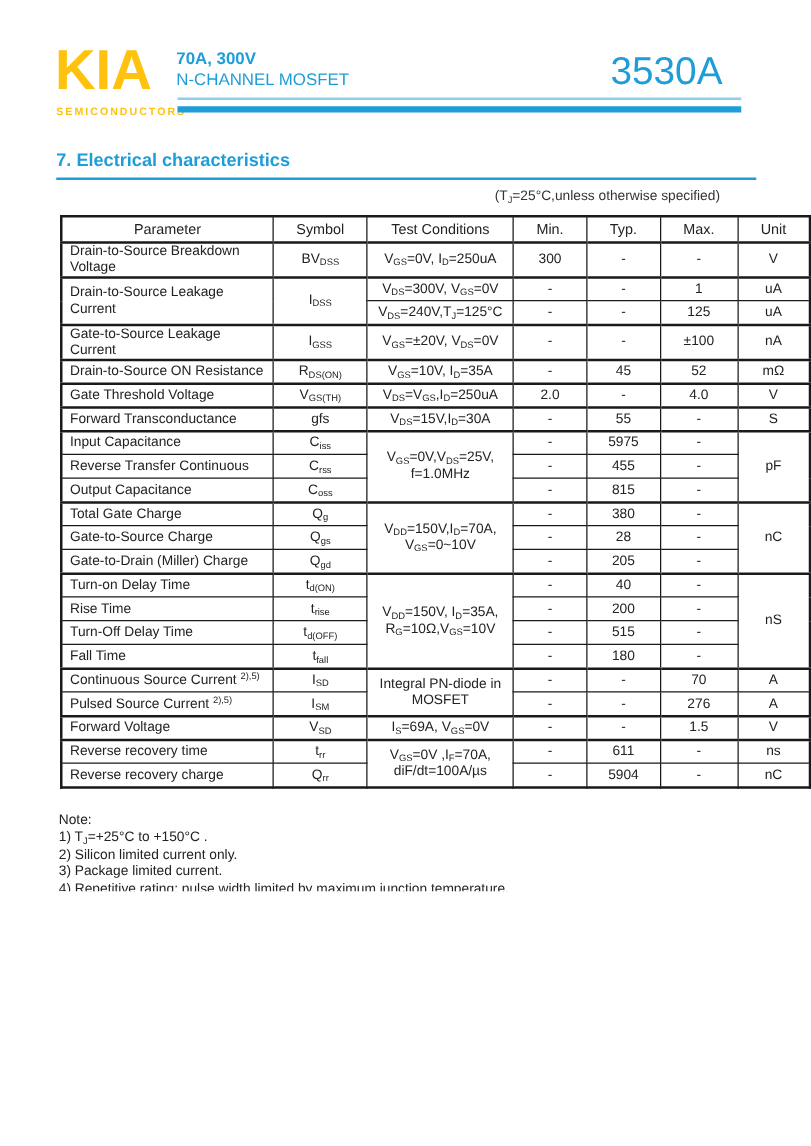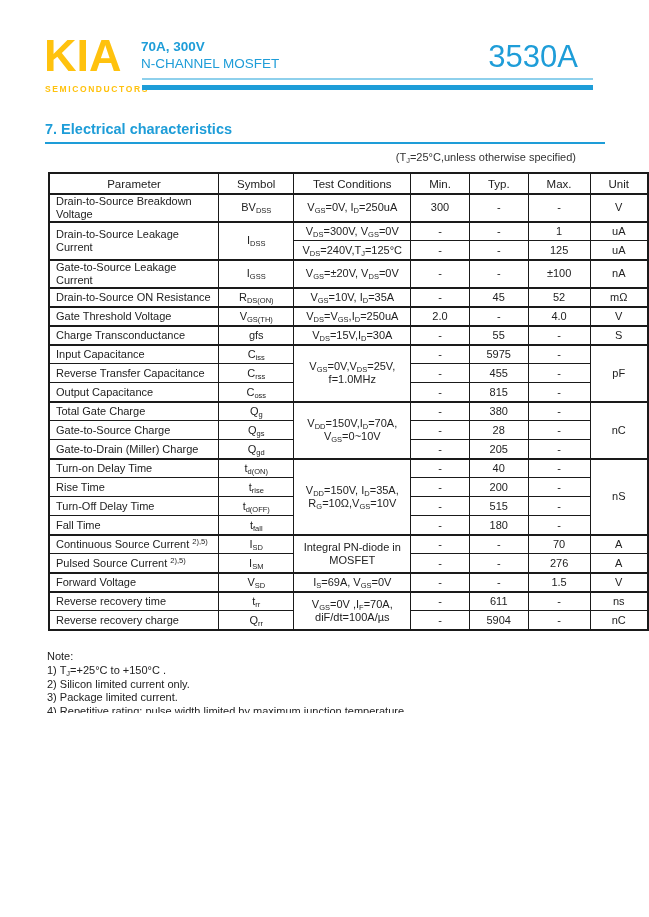--- a/index.html
+++ b/index.html
@@ -147,39 +147,39 @@
         <tr class="sep">
           <td class="param">Gate Threshold Voltage</td>
           <td>V<sub>GS(TH)</sub></td>
           <td>V<sub>DS</sub>=V<sub>GS</sub>,I<sub>D</sub>=250uA</td>
           <td>2.0</td>
           <td>-</td>
           <td>4.0</td>
           <td>V</td>
         </tr>
         <tr class="sep">
-          <td class="param">Charge Transconductance</td>
+          <td class="param">Forward Transconductance</td>
           <td>gfs</td>
           <td>V<sub>DS</sub>=15V,I<sub>D</sub>=30A</td>
           <td>-</td>
           <td>55</td>
           <td>-</td>
           <td>S</td>
         </tr>
         <tr class="sep">
           <td class="param">Input Capacitance</td>
           <td>C<sub>iss</sub></td>
           <td rowspan="3">V<sub>GS</sub>=0V,V<sub>DS</sub>=25V,<br>f=1.0MHz</td>
           <td>-</td>
           <td>5975</td>
           <td>-</td>
           <td rowspan="3">pF</td>
         </tr>
         <tr>
-          <td class="param">Reverse Transfer Capacitance</td>
+          <td class="param">Reverse Transfer Continuous</td>
           <td>C<sub>rss</sub></td>
           <td>-</td>
           <td>455</td>
           <td>-</td>
         </tr>
         <tr>
           <td class="param">Output Capacitance</td>
           <td>C<sub>oss</sub></td>
           <td>-</td>
           <td>815</td>

